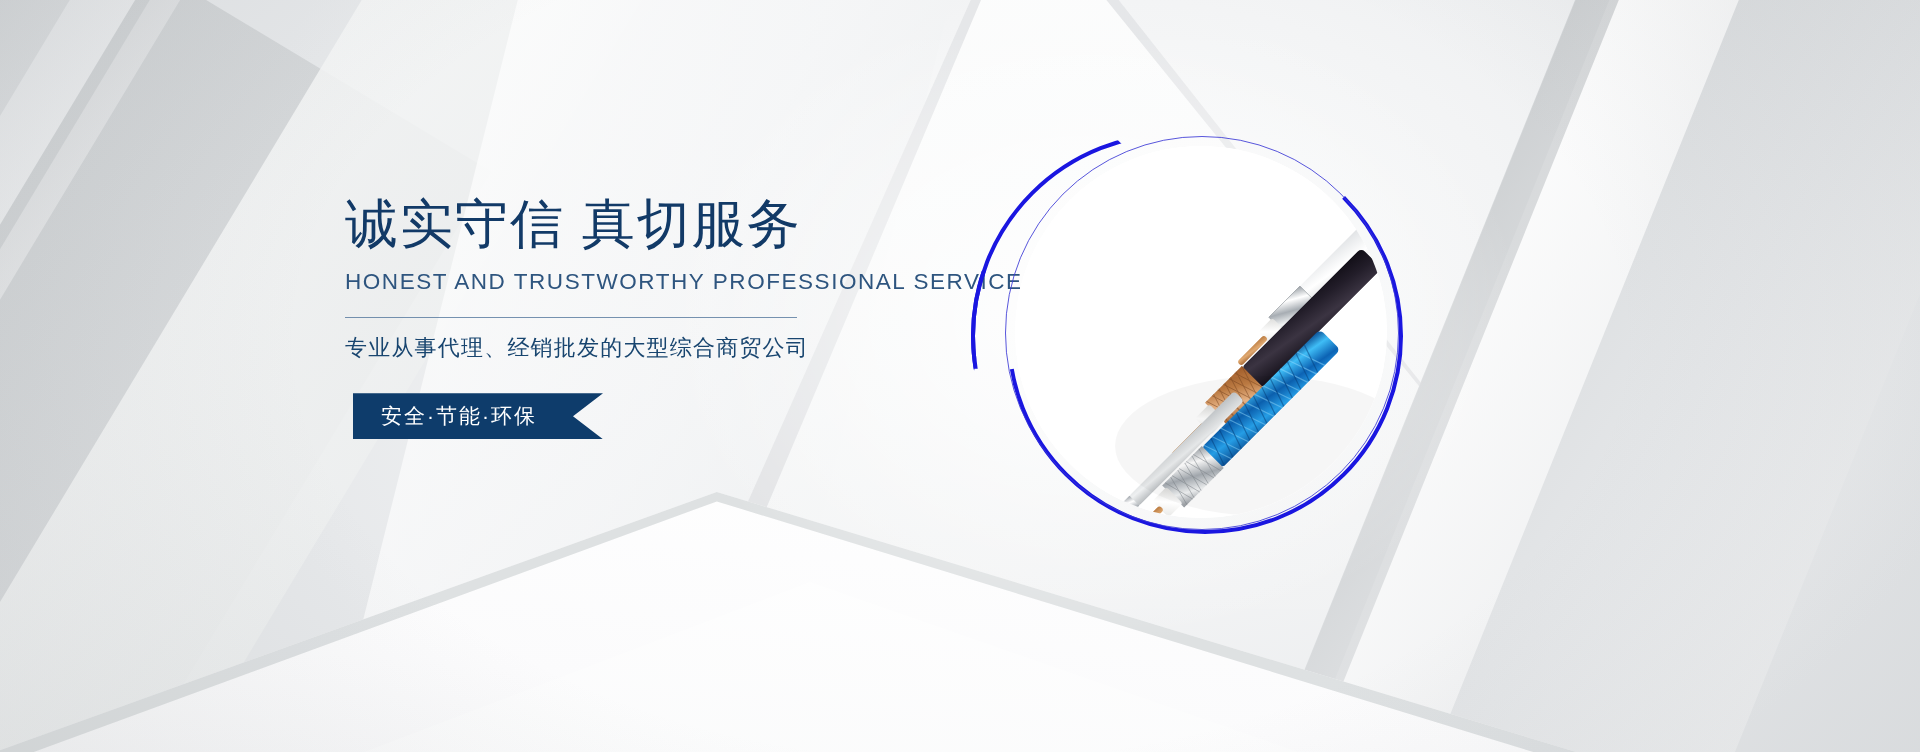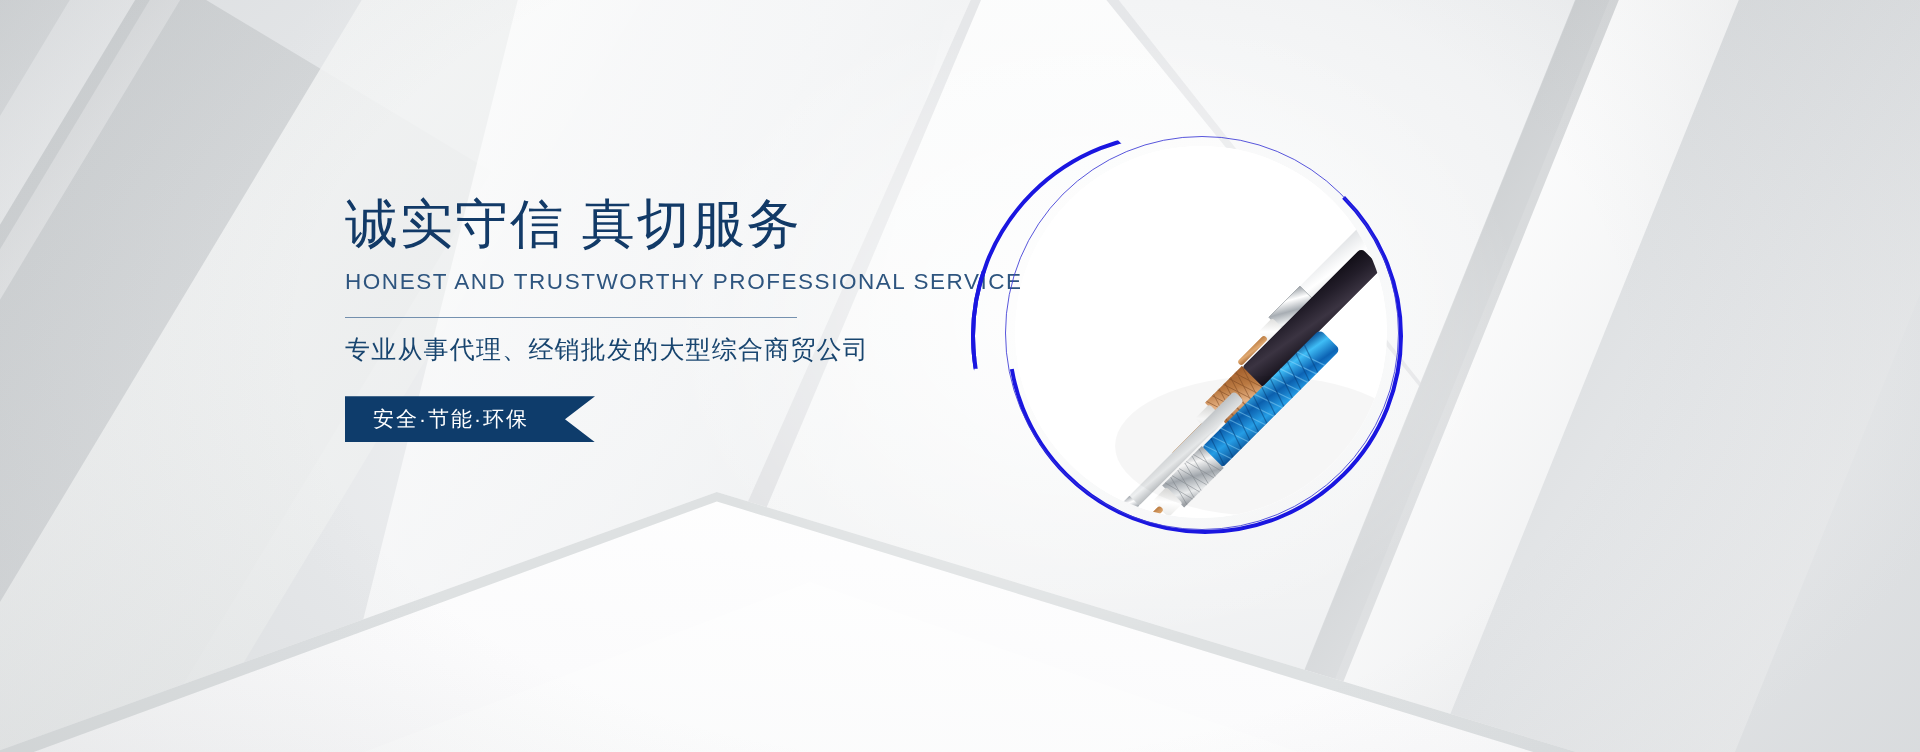--- a/index.html
+++ b/index.html
@@ -113,24 +113,24 @@
     letter-spacing:2px;white-space:nowrap;
   }
   .subtitle-en{
     margin-top:17px;font-size:22.5px;letter-spacing:1.55px;color:#2e557f;
     white-space:nowrap;font-weight:400;
   }
   .rule{
     margin-top:22px;width:452px;height:1px;background:#4a6f97;opacity:.75;
   }
   .tagline-cn{
-    margin-top:15px;font-size:25px;letter-spacing:1.2px;color:#18456f;
+    margin-top:15px;font-size:22px;letter-spacing:1.2px;color:#18456f;
     white-space:nowrap;
   }
-  .badge-wrap{margin-top:30px;}
+  .badge-wrap{margin-top:30px;margin-left:8px;}
   .badge{
     position:relative;display:inline-block;
     width:250px;height:46px;line-height:46px;
     background:#0e3c6b;color:#ffffff;
     font-size:21px;letter-spacing:2px;text-align:left;
     padding-left:28px;box-sizing:border-box;
     clip-path:polygon(0 0, 100% 0, 88% 50%, 100% 100%, 0 100%);
   }
 
   

